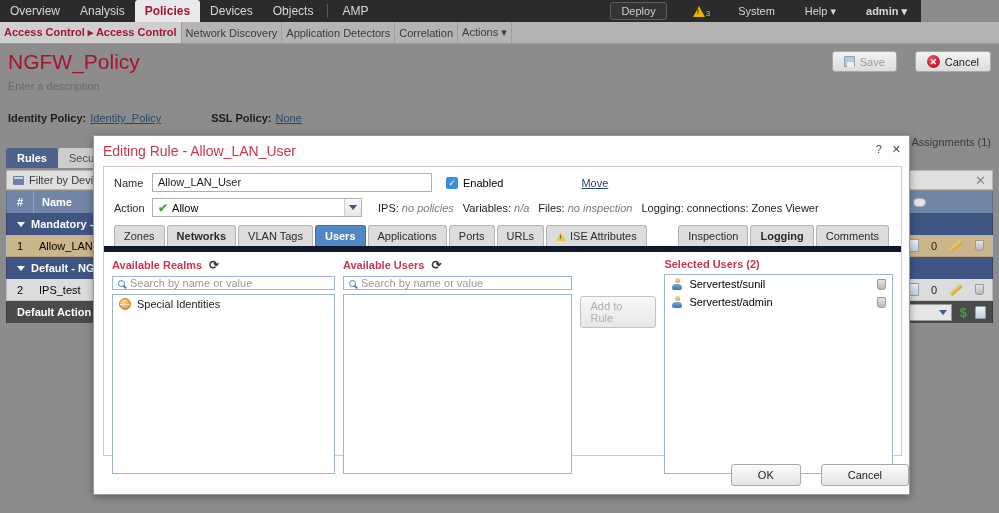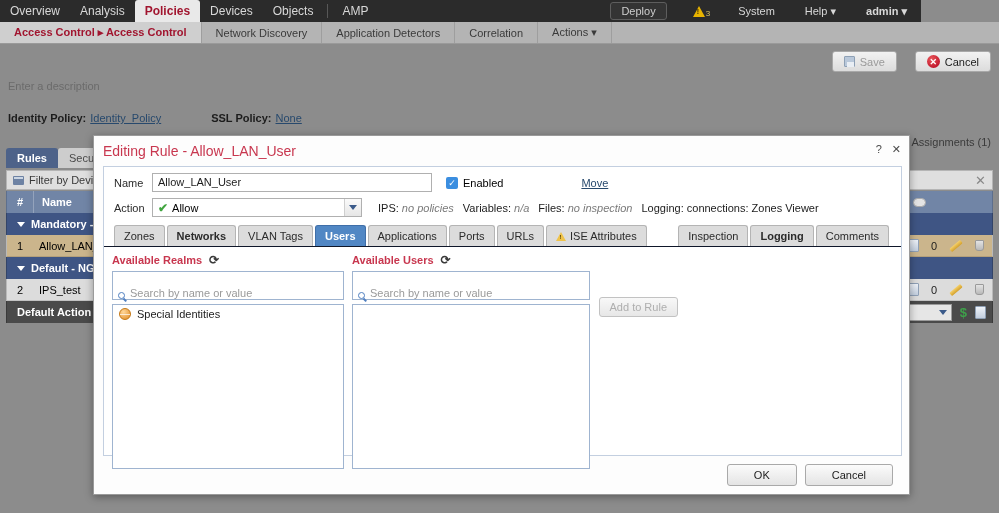--- a/index.html
+++ b/index.html
@@ -52,21 +52,21 @@
   .topright-link { color: #d8d8d8; font-size: 11px; margin-right: 14px; }
   .topright-link.bold { font-weight: bold; }
 
   
   .subnav {
     position: absolute; left: 0; top: 22px; width: 999px; height: 22px;
     background: #b4b4b4; display: flex; align-items: stretch;
     border-bottom: 1px solid #9a9a9a;
   }
   .subnav-item {
-    font-size: 11px; color: #3a3a3a; padding: 0 14px;
+    font-size: 11px; color: #3a3a3a; padding: 0 4px;
     display: flex; align-items: center; border-right: 1px solid #9e9e9e;
   }
   .subnav-item.active {
     background: #cfcfcf; color: #a1152f; font-weight: bold;
   }
   .subnav-filler { flex: 1; border-right: none; }
 
   
   .page-title {
     position: absolute; left: 8px; top: 50px;
@@ -231,21 +231,21 @@
     display:flex;align-items:center;justify-content:center;
   }
   .check-green { color:#41a53f; font-weight:bold; font-size:12px; margin-right:4px; }
   .meta-line { font-size: 11px; color: #1c1c1c; margin-left: 16px; display:flex; gap:9px; align-items:center;}
   .meta-line b { font-weight: normal; }
   .meta-line i { color: #7a7a7a; }
 
   
   .mtabs {
     display: flex; align-items: flex-end; padding: 8px 0 0 10px;
-    border-bottom: 1px solid #0f172a; position: relative; justify-content: flex-end;
+    border-bottom: 6px solid #0f172a; position: relative; justify-content: flex-end;
   }
   .mtab {
     font-size: 11px; padding: 4px 9px; background: #dcdcdc;
     border: 1px solid #b4b4b4; border-bottom: none; border-radius: 3px 3px 0 0;
     margin-right: 2px; color: #2b2b2b;
   }
   .mtab.bold { font-weight: bold; }
   .mtab.active { background: #5187c4; color: #fff; font-weight: bold; border-color:#3f6ea8; }
   .mtabs-right { margin-left: auto; display:flex; align-items:flex-end; padding-right: 10px; }
   .warn-sm {
@@ -262,22 +262,22 @@
   .col-realms { width: 232px; }
   .col-users { width: 238px; }
   .col-mid { width: 80px; display:flex; align-items:flex-end; justify-content:center; padding-bottom: 108px;}
   .col-selected { width: 238px; }
   .col-title {
     color: #c8374f; font-size: 11px; font-weight: bold;
     display: flex; align-items: center; gap: 7px; margin-bottom: 4px;
   }
   .refresh-ico { color: #3a3a3a; font-size: 12px; }
   .search-box {
-    height: 29px; border: 1px solid #9fb4d0; background: #fff;
-    display: flex; align-items: flex-end; padding: 0 5px; gap: 5px;
+    height: 14px; border: 1px solid #9fb4d0; background: #fff;
+    display: flex; align-items: center; padding: 0 5px; gap: 5px;
     color: #9a9a9a; font-size: 11px; margin-bottom: 4px;
   }
   .mag {
     width: 7px; height: 7px; border: 1.5px solid #4f7fc0; border-radius: 50%;
     position: relative; flex: none;
   }
   .mag::after {
     content:""; position:absolute; right:-3px; bottom:-2px; width:4px; height:1.5px;
     background:#4f7fc0; transform: rotate(45deg);
   }
@@ -315,21 +315,21 @@
     display:flex; align-items:center; padding: 3px 6px; font-size:11px;
   }
   .sel-row .del { margin-left: auto; }
   .btn-add {
     background: linear-gradient(#f8f8f8,#e7e7e7); border: 1px solid #c2c2c2;
     border-radius: 3px; padding: 3px 10px; font-size: 11px; color: #aeaeae;
   }
 
   .modal-footer {
     position: absolute; left: 0; right: 0; bottom: 8px;
-    display: flex; justify-content: flex-end; gap: 8px; padding-right: 16px;
+    display: flex; justify-content: flex-end; gap: 20px; 
   }
   .btn-foot {
     background: linear-gradient(#fbfbfb,#e4e4e4); border: 1px solid #a9a9a9;
     border-radius: 3px; padding: 4px 26px; font-size: 11px; color: #1c1c1c;
   }
 </style>
 </head>
 <body>
 
 <div id="root">
@@ -357,20 +357,21 @@
 
   <div class="subnav">
     <div class="subnav-item active">Access Control ▸ Access Control</div>
     <div class="subnav-item">Network Discovery</div>
     <div class="subnav-item">Application Detectors</div>
     <div class="subnav-item">Correlation</div>
     <div class="subnav-item">Actions ▾</div>
     <div class="subnav-item subnav-filler"></div>
   </div>
 
+  <div class="page-title">NGFW_Policy</div>
   <div class="page-desc">Enter a description</div>
   <div class="policy-line">
     <span class="lbl">Identity Policy:</span>
     <span class="lnk">Identity_Policy</span>
     <span class="gap"></span>
     <span class="lbl">SSL Policy:</span>
     <span class="lnk">None</span>
   </div>
 
   <div class="hdr-btns">
@@ -537,20 +538,35 @@
             <span class="mag"></span>
             <span>Search by name or value</span>
           </div>
           <div class="list-box"></div>
         </div>
 
         <div class="col col-mid">
           <div class="btn-add">Add to Rule</div>
         </div>
 
+        <div class="col col-selected">
+          <div class="col-title">Selected Users (2)</div>
+          <div class="list-box">
+            <div class="sel-row">
+              <span class="user-ico"></span>
+              <span style="margin-left:6px">Servertest/sunil</span>
+              <span class="del ico-trash"></span>
+            </div>
+            <div class="sel-row">
+              <span class="user-ico"></span>
+              <span style="margin-left:6px">Servertest/admin</span>
+              <span class="del ico-trash"></span>
+            </div>
+          </div>
+        </div>
 
       </div>
     </div>
 
     <div class="modal-footer">
       <div class="btn-foot">OK</div>
       <div class="btn-foot">Cancel</div>
     </div>
   </div>
 

